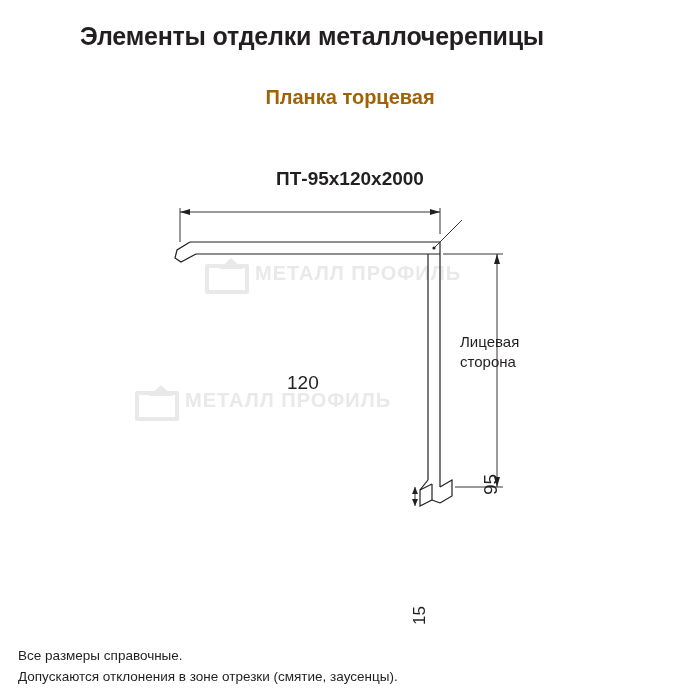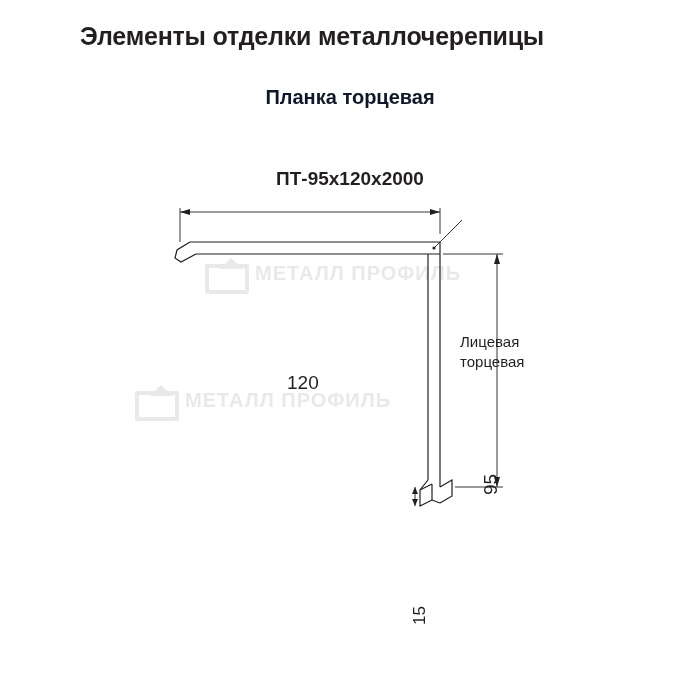--- a/index.html
+++ b/index.html
@@ -34,21 +34,21 @@
     color: #231f20;
   }
   .title-sub {
     position: absolute;
     top: 86px;
     left: 0;
     width: 700px;
     text-align: center;
     font-size: 20px;
     font-weight: bold;
-    color: #0f172a;
+    color: #a16207;
   }
   .title-code {
     position: absolute;
     top: 122px;
     left: 0;
     width: 700px;
     text-align: center;
     font-size: 19px;
     font-weight: bold;
     color: #231f20;
@@ -219,20 +219,22 @@
 
       </g>
     </svg>
 
     <div class="dim-label dim-120">120</div>
     <div class="dim-label dim-95">95</div>
     <div class="dim-label dim-15">15</div>
 
     <div class="note-face">
       <span>Лицевая</span><br>
-      <span>торцевая</span>
+      <span>сторона</span>
     </div>
   </div>
 
   <div class="footer">
+    <div>Все размеры справочные.</div>
+    <div>Допускаются отклонения в зоне отрезки (смятие, заусенцы).</div>
   </div>
 
 </div>
 
 </body></html>

